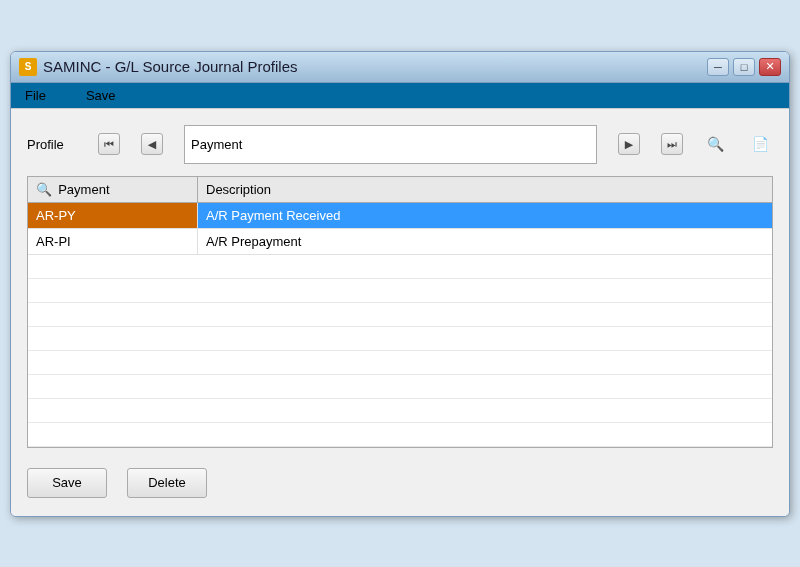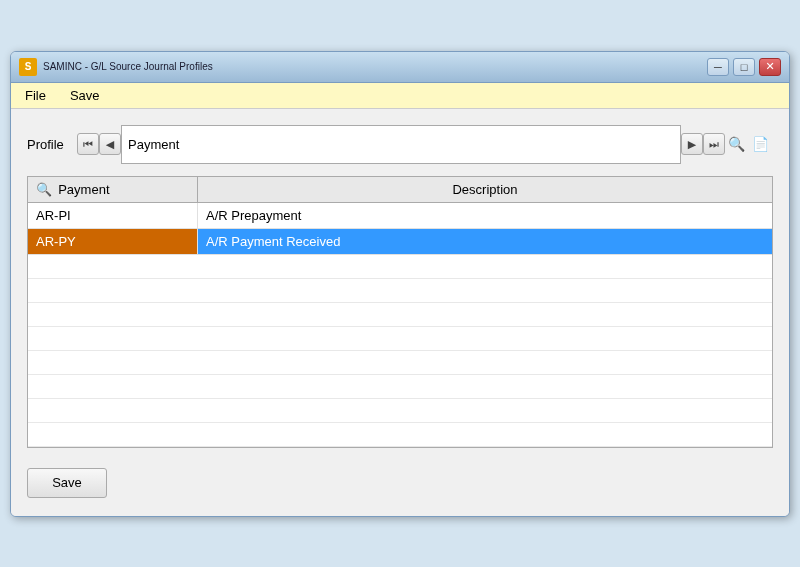--- a/index.html
+++ b/index.html
@@ -39,21 +39,21 @@
       background: #e8a000;
       border-radius: 2px;
       display: flex;
       align-items: center;
       justify-content: center;
       font-size: 10px;
       color: white;
       font-weight: bold;
     }
     .title-text {
-      font-size: 10px;
+      font-size: 15px;
       font-weight: normal;
       color: #1a1a2e;
     }
     .title-buttons {
       display: flex;
       gap: 4px;
     }
     .title-btn {
       width: 22px;
       height: 18px;
@@ -66,40 +66,40 @@
       justify-content: center;
       font-size: 11px;
       color: #333;
     }
     .title-btn.close-btn {
       background: linear-gradient(to bottom, #e87070, #c04040);
       color: white;
       border-color: #a03030;
     }
     .menu-bar {
-      background: #fef9c3;
+      background: #0369a1;
       padding: 3px 8px;
       display: flex;
-      gap: 12px;
+      gap: 28px;
       border-bottom: 1px solid #ccc;
     }
     .menu-item {
       padding: 2px 6px;
       cursor: pointer;
       color: #000;
       font-size: 13px;
     }
     .content-area {
       padding: 16px;
       background: #f0f0f0;
     }
     .profile-row {
       display: flex;
       align-items: center;
-      gap: 0;
+      gap: 21px;
       margin-bottom: 12px;
     }
     .profile-label {
       font-size: 13px;
       min-width: 50px;
     }
     .nav-btn {
       width: 22px;
       height: 22px;
       border: 1px solid #aaa;
@@ -147,21 +147,20 @@
       padding: 5px 8px;
       font-size: 13px;
       font-weight: normal;
       border-right: 1px solid #aaa;
       display: flex;
       align-items: center;
       gap: 6px;
     }
     .table-header-cell:last-child {
       border-right: none;
-      justify-content: center;
     }
     .table-body {
       min-height: 220px;
     }
     .table-row {
       display: grid;
       grid-template-columns: 170px 1fr;
       border-bottom: 1px solid #e0e0e0;
       cursor: pointer;
     }
@@ -242,41 +241,42 @@
         <div class="table-header-cell">
           <span>🔍</span>
           <span>Payment</span>
         </div>
         <div class="table-header-cell">
           <span>Description</span>
         </div>
       </div>
       <div class="table-body">
 
+        <div class="table-row" style="background: transparent;">
+          <div class="table-cell" style="background: #cc6600; color: white; border-right: 1px solid #e0e0e0;">AR-PY</div>
+          <div class="table-cell" style="background: #3399ff; color: white;">A/R Payment Received</div>
+        </div>
+
         <div class="table-row">
           <div class="table-cell">AR-PI</div>
           <div class="table-cell">A/R Prepayment</div>
         </div>
 
-        <div class="table-row" style="background: transparent;">
-          <div class="table-cell" style="background: #cc6600; color: white; border-right: 1px solid #e0e0e0;">AR-PY</div>
-          <div class="table-cell" style="background: #3399ff; color: white;">A/R Payment Received</div>
-        </div>
-
         <div class="empty-row"></div>
         <div class="empty-row"></div>
         <div class="empty-row"></div>
         <div class="empty-row"></div>
         <div class="empty-row"></div>
         <div class="empty-row"></div>
         <div class="empty-row"></div>
         <div class="empty-row"></div>
       </div>
     </div>
 
     <div class="footer-buttons">
       <div class="footer-left">
         <button class="footer-btn">Save</button>
+        <button class="footer-btn">Delete</button>
       </div>
     </div>
 
   </div>
 </div>
 
 </body></html>

